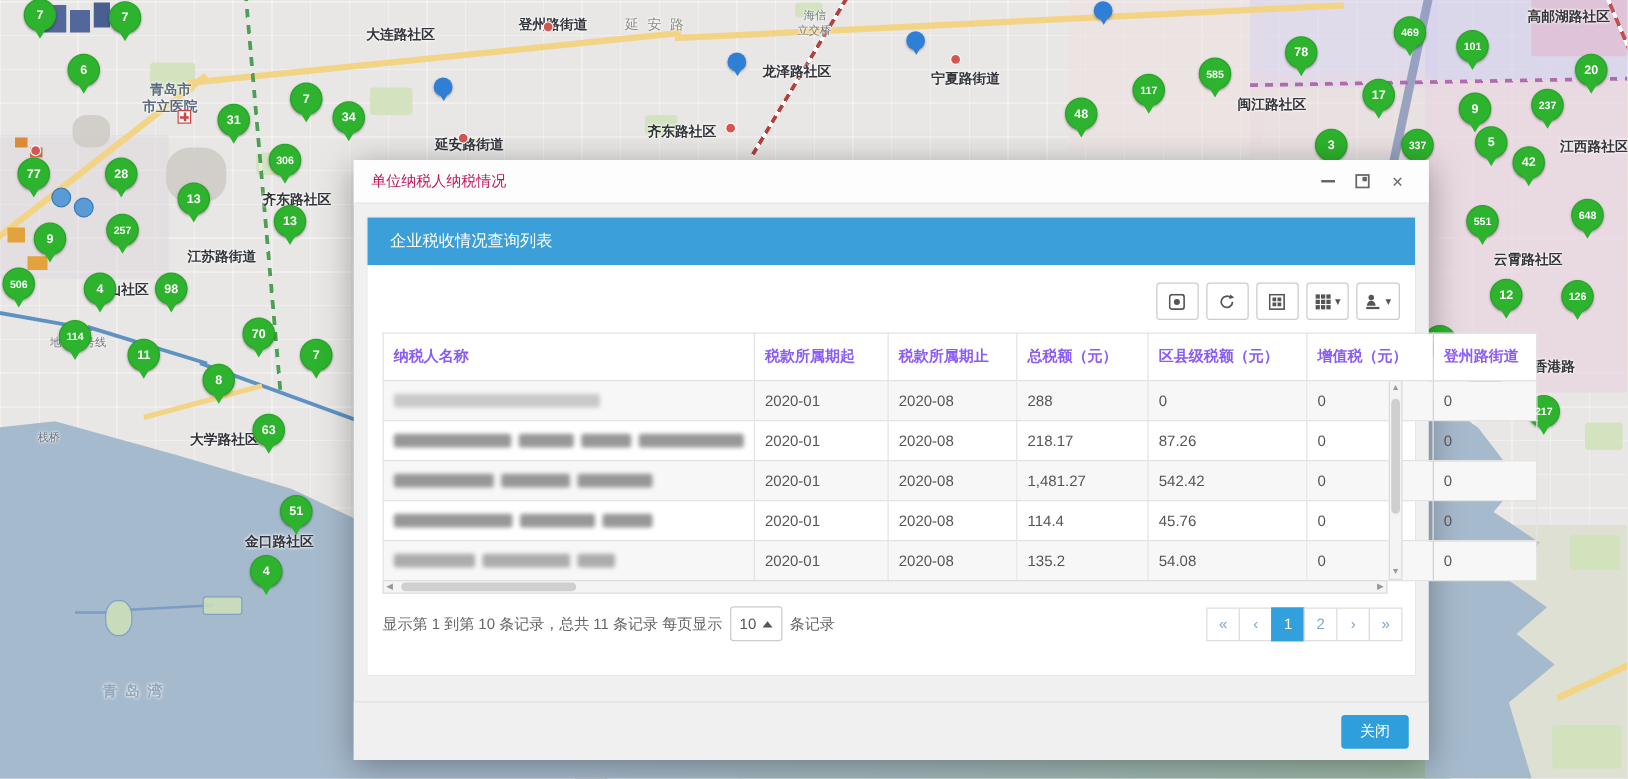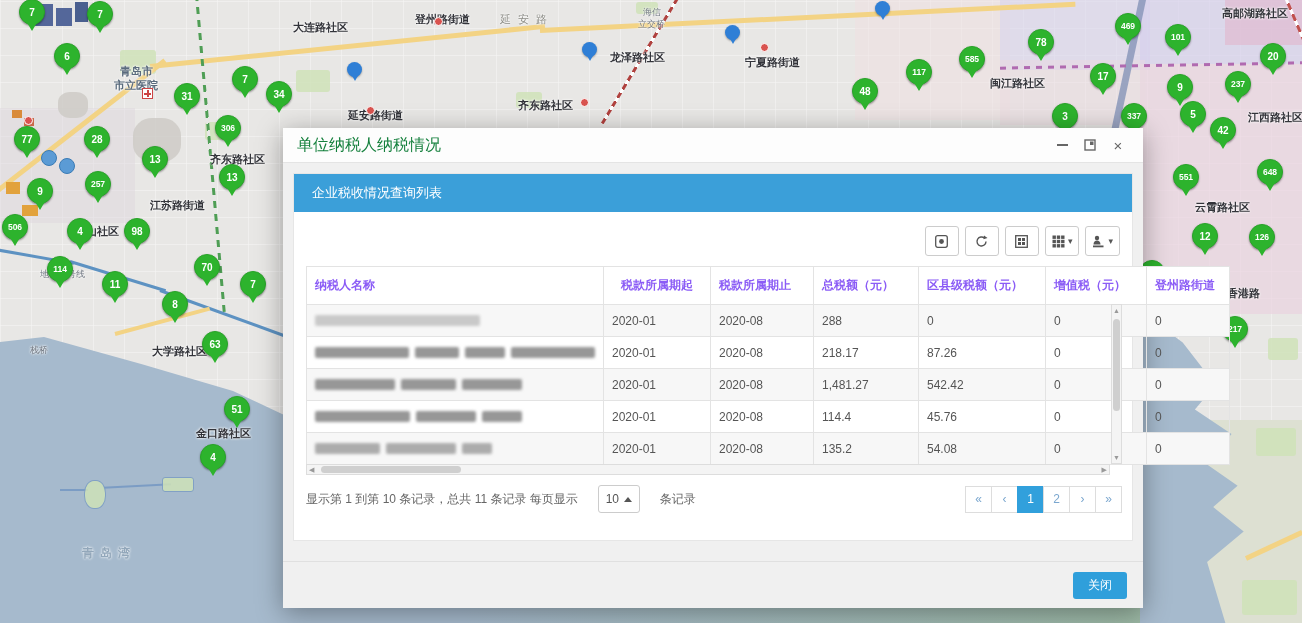--- a/index.html
+++ b/index.html
@@ -38,57 +38,57 @@
     border-radius:50%;z-index:9;}
   .hospital{position:absolute;width:9px;height:9px;background:#fff;border:1px solid #cc4444;z-index:9;}
   .hospital::before,.hospital::after{content:"";position:absolute;background:#cc4444;}
   .hospital::before{left:3.5px;top:1px;width:2px;height:7px;}
   .hospital::after{top:3.5px;left:1px;height:2px;width:7px;}
   
   #modal{position:absolute;left:283px;top:128px;width:860px;height:480px;background:#f0f0f0;
     box-shadow:0 5px 25px rgba(0,0,0,.35);z-index:50;font-size:12px;color:#444;}
   .titlebar{height:34px;background:#fdfdfd;border-bottom:1px solid #e4e4e4;display:flex;
     align-items:center;padding:0 14px;}
-  .titlebar .title{font-size:16px;color:#15803d;flex:1;}
+  .titlebar .title{font-size:12px;color:#be185d;flex:1;}
   .winbtn{width:22px;height:20px;display:flex;align-items:center;justify-content:center;
     color:#666;cursor:pointer;margin-left:6px;font-size:15px;line-height:1;}
   .minbar{width:11px;height:2px;background:#666;display:block;}
   .panel{margin:10px;background:#fff;border:1px solid #e6e6e6;height:368px;box-sizing:border-box;}
   .panel-header{height:38px;background:#3b9fd9;color:#fff;font-size:13px;display:flex;
     align-items:center;padding:0 18px;}
   .panel-body{padding:14px 12px 0 12px;}
   .toolbar{display:flex;justify-content:flex-end;margin-bottom:10px;}
   .tbtn{height:30px;min-width:34px;border:1px solid #ccc;background:#fff;border-radius:3px;
     margin-left:6px;display:flex;align-items:center;justify-content:center;gap:3px;cursor:pointer;padding:0 6px;}
   .tbtn svg{display:block;}
   .caret{font-size:9px;color:#555;line-height:1;}
   .tablewrap{position:relative;width:816px;}
   table{border-collapse:collapse;width:804px;table-layout:fixed;}
   th,td{border:1px solid #e3e3e3;font-size:12px;text-align:left;overflow:hidden;white-space:nowrap;}
   th{padding:10px 8px;color:#8b5cf6;font-weight:bold;background:#fff;}
   td{padding:0 8px;height:31px;color:#555;}
-  th:nth-child(1){width:280px;} th:nth-child(2){width:90px;text-align:center;} th:nth-child(3){width:86px;}
+  th:nth-child(1){width:280px;} th:nth-child(2){width:90px;} th:nth-child(3){width:86px;}
   th:nth-child(4){width:88px;} th:nth-child(5){width:110px;} th:nth-child(6){width:84px;}
   th:nth-child(7){width:66px;}
   tbody tr:nth-child(odd){background:#f7f7f7;}
   .redact{display:flex;gap:6px;align-items:center;}
   .redact .bar{height:11px;border-radius:2px;filter:blur(1.6px);display:block;}
   .redact.light .bar{background:#c9c9c9;}
   .redact.medium .bar{background:#acacac;}
   .redact.dark .bar{background:#979797;}
   
   .vscroll{position:absolute;right:0;top:38px;width:11px;height:160px;background:#f4f4f4;
     border:1px solid #ddd;box-sizing:border-box;}
   .vscroll .thumb{position:absolute;left:1px;width:7px;top:14px;height:92px;background:#cfcfcf;border-radius:4px;}
   .sarrow{position:absolute;font-size:7px;color:#999;line-height:1;}
   .hscroll{position:absolute;left:0;top:198px;width:804px;height:11px;background:#f4f4f4;
     border:1px solid #ddd;box-sizing:border-box;}
   .hscroll .thumb{position:absolute;top:1px;height:7px;left:14px;width:140px;background:#cfcfcf;border-radius:4px;}
   .pagerow{display:flex;align-items:center;margin-top:20px;width:816px;}
-  .pageinfo{color:#666;font-size:12px;display:flex;align-items:center;gap:20px;}
+  .pageinfo{color:#666;font-size:12px;display:flex;align-items:center;gap:6px;}
   .sizesel{display:inline-flex;align-items:center;justify-content:center;gap:5px;width:40px;height:26px;
     border:1px solid #ccc;border-radius:3px;background:#fff;color:#555;cursor:pointer;}
   .caret-up{width:0;height:0;border-left:4px solid transparent;border-right:4px solid transparent;
     border-bottom:5px solid #555;display:block;}
   .pager{margin-left:auto;display:flex;}
   .pbtn{min-width:27px;height:27px;border:1px solid #ddd;background:#fff;color:#7ba7cf;
     display:flex;align-items:center;justify-content:center;font-size:12px;cursor:pointer;margin-left:-1px;}
   .pbtn.active{background:#31a0dc;border-color:#31a0dc;color:#fff;}
   .modal-footer{position:absolute;left:0;right:0;bottom:0;height:46px;background:#f0f0f0;
     border-top:1px solid #e0e0e0;display:flex;align-items:center;justify-content:flex-end;padding:0 16px;}

